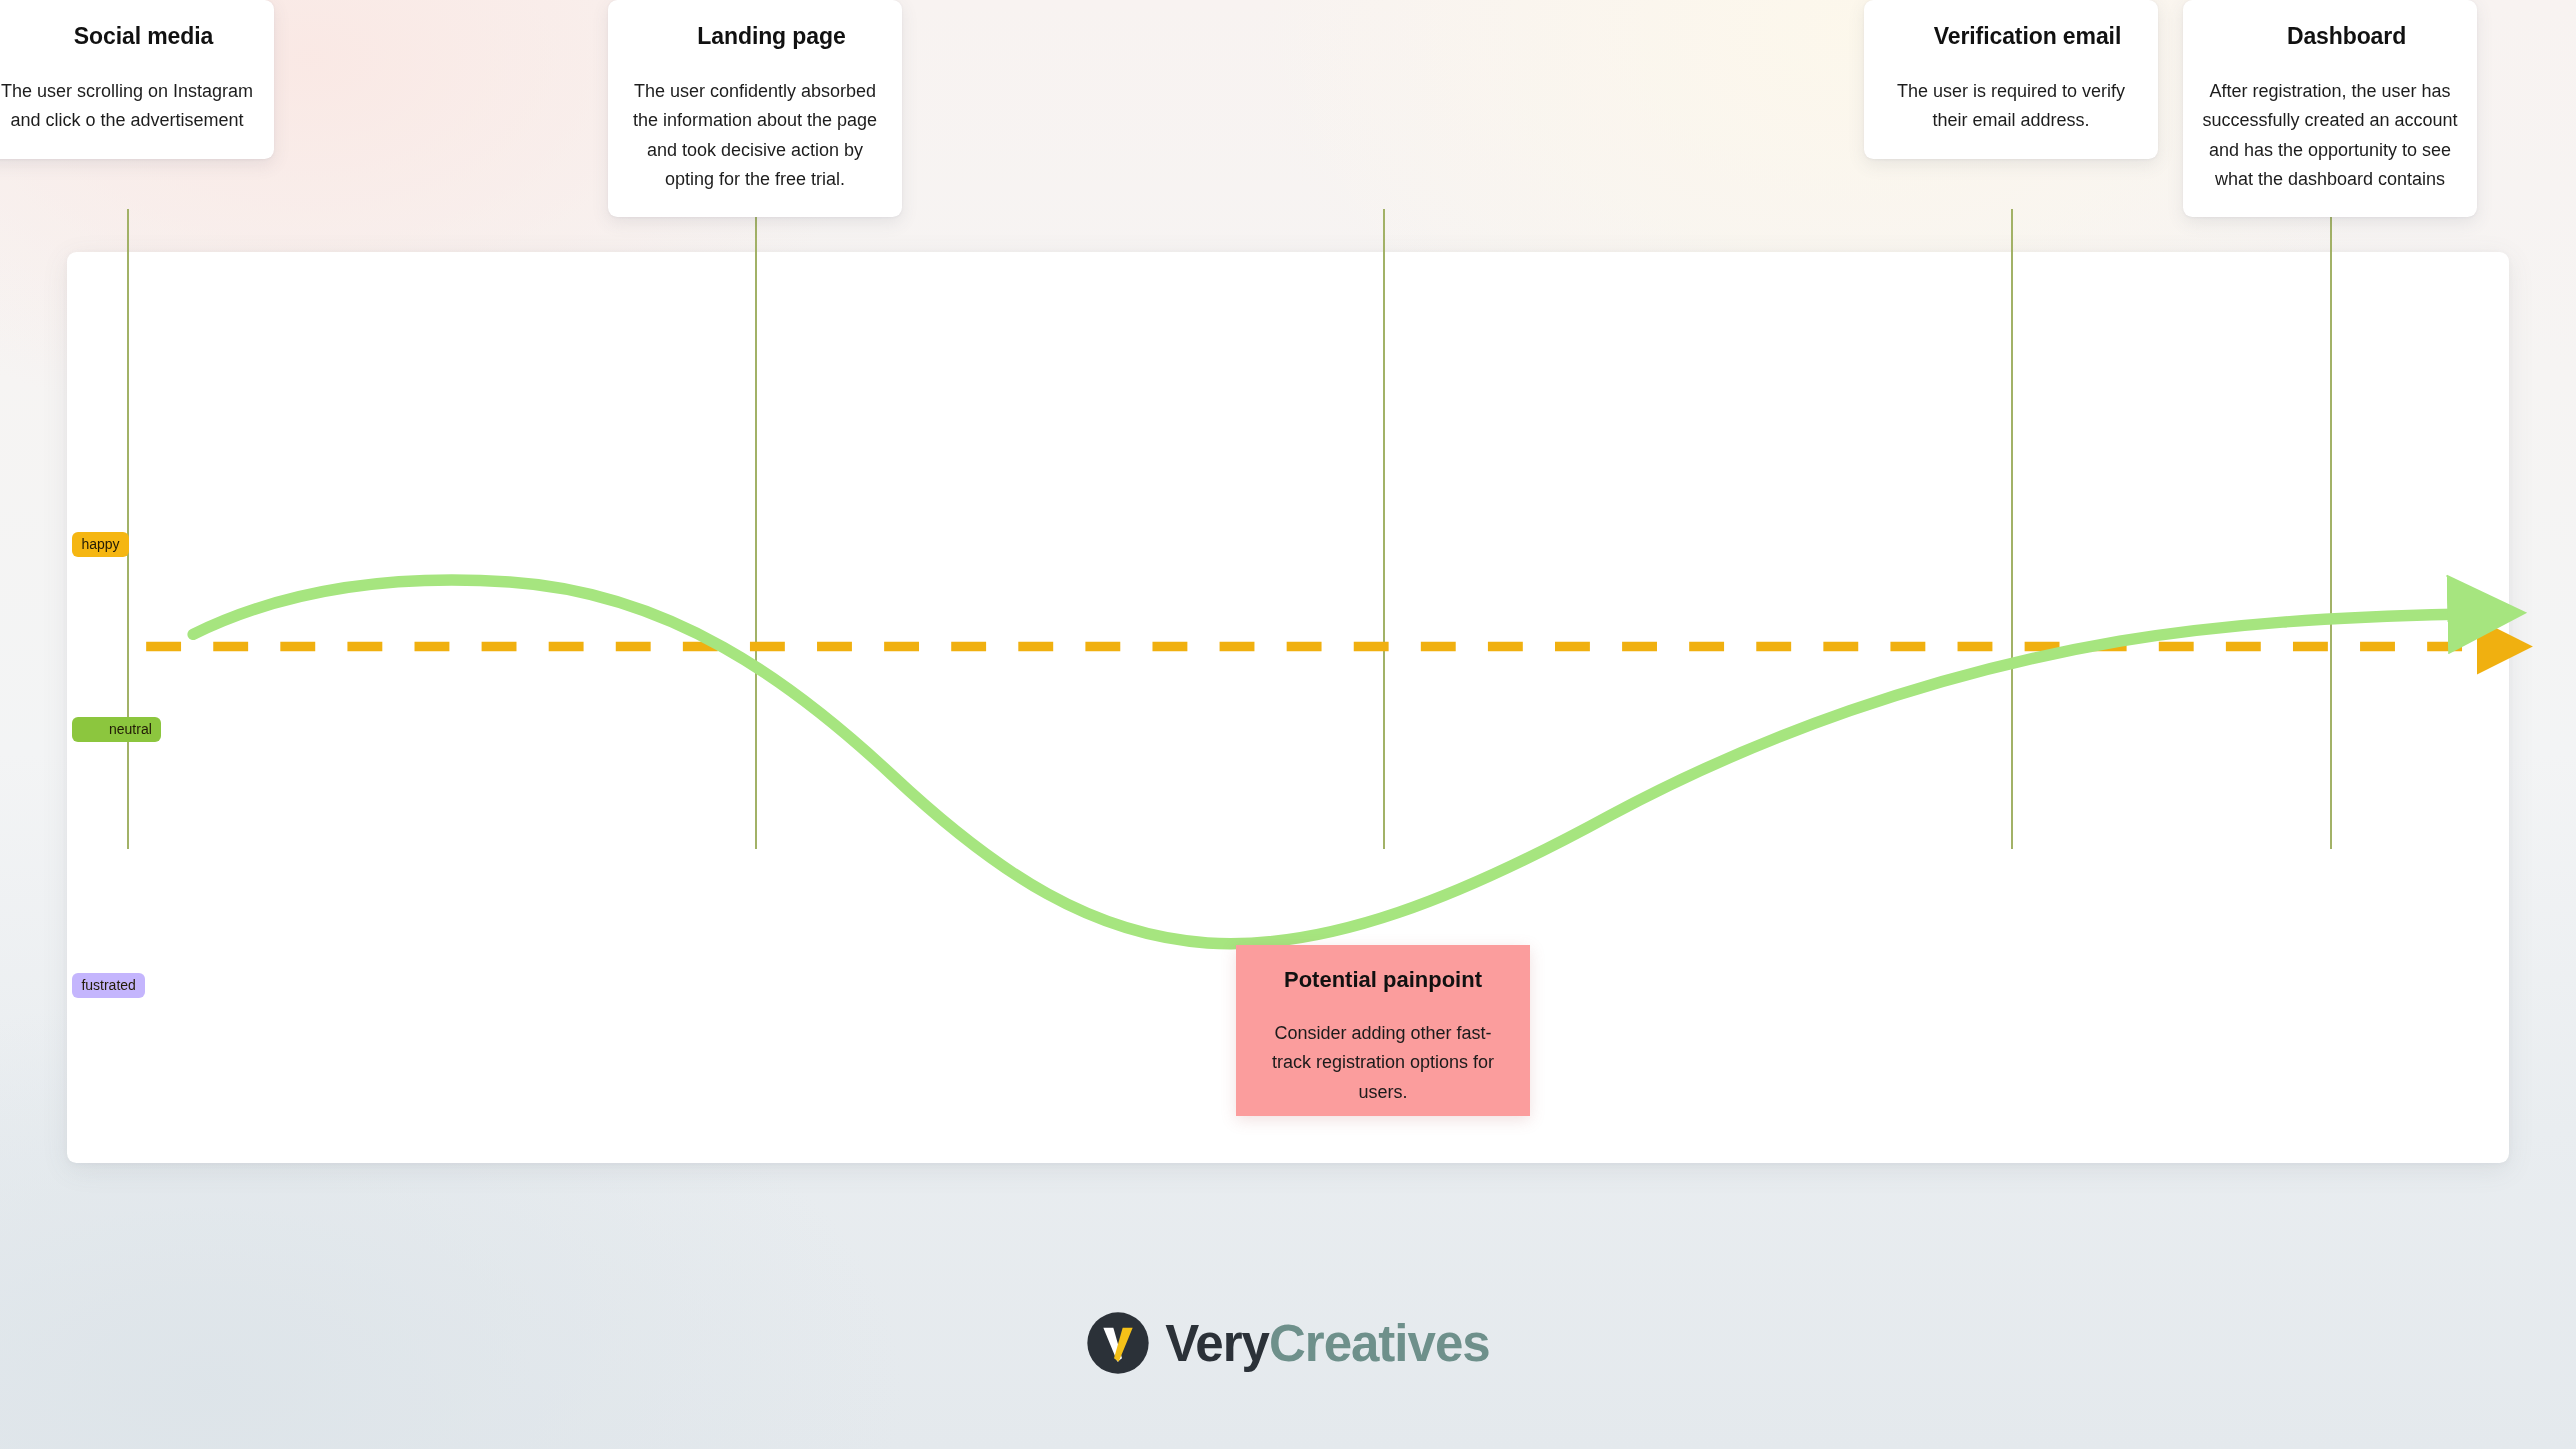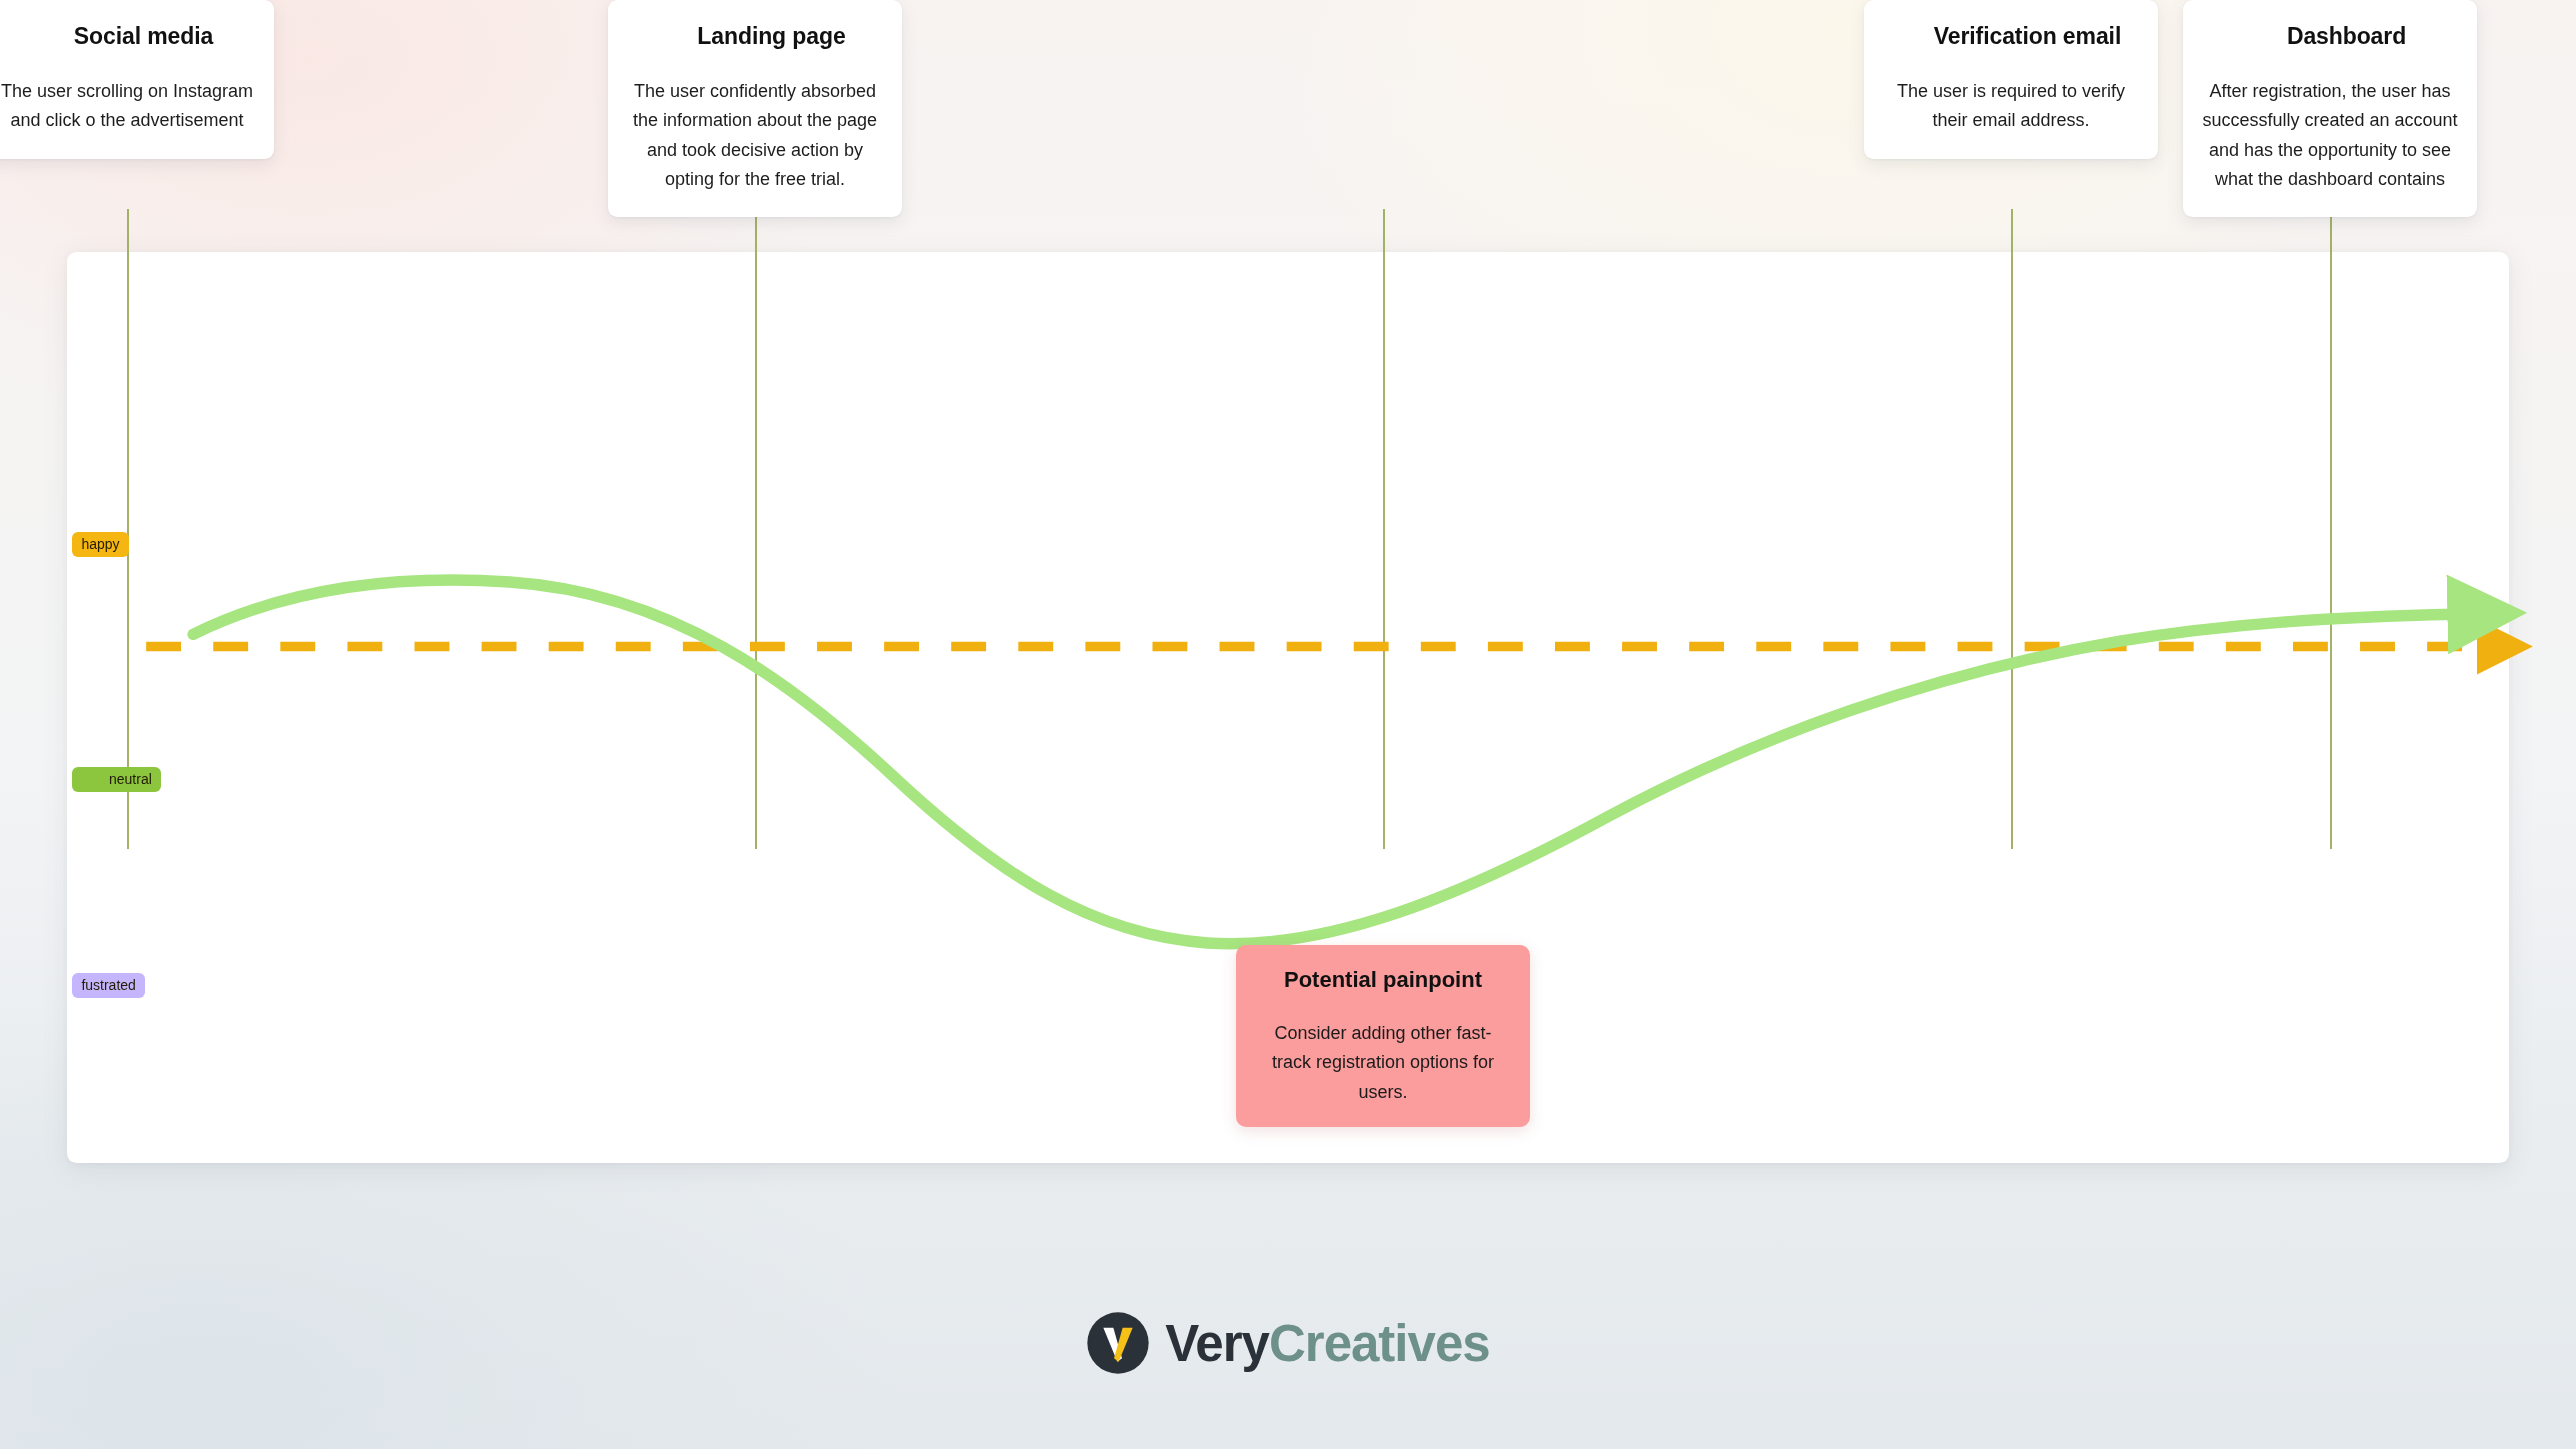--- a/index.html
+++ b/index.html
@@ -77,22 +77,22 @@
   }
   .mood-happy      { background:#f5b612; }
   .mood-neutral    { background:#8cc63e; }
   .mood-fustrated  { background:#c4b5fd; }
 
   
   #painpoint-card {
     position:absolute;
     width:294px;
     background:#fb9d9d;
-    border-radius:10px;
-    padding:23px 20px 20px;
+    border-radius:0;
+    padding:23px 20px 9px;
     text-align:center;
     box-shadow:0 4px 14.8px rgba(180,90,90,0.18);
   }
   #painpoint-card .pp-title {
     font-size:22px;
     font-weight:bold;
     color:#111111;
     margin-bottom:27px;
     line-height:1.1;
   }
@@ -187,21 +187,21 @@
 
   <div id="painpoint-card" style="left:1169px; top:693px;">
     <div class="pp-title">Potential painpoint</div>
     <div class="pp-desc">Consider adding other fast-track registration options for users.</div>
   </div>
 
 </div>
 
 <div class="mood-label mood-happy" style="left:72px; top:532px;">happy</div>
 
-<div class="mood-label mood-neutral" style="left:72px; top:767px;padding-left:37px;">neutral</div>
+<div class="mood-label mood-neutral" style="left:72px; top:717px;padding-left:37px;">neutral</div>
 
 <div class="mood-label mood-fustrated" style="left:72px; top:973px;">fustrated</div>
 
 <div id="brand-footer">
   <svg width="64" height="64" viewBox="0 0 96 96">
     <circle cx="48" cy="48" r="46" fill="#2b3138"></circle>
     <polygon points="26,25 41,25 54,71 47,76" fill="#ffffff"></polygon>
     <polygon points="70,25 55,25 42,71 49,76" fill="#f5c118"></polygon>
   </svg>
   <div id="brand-wordmark">

